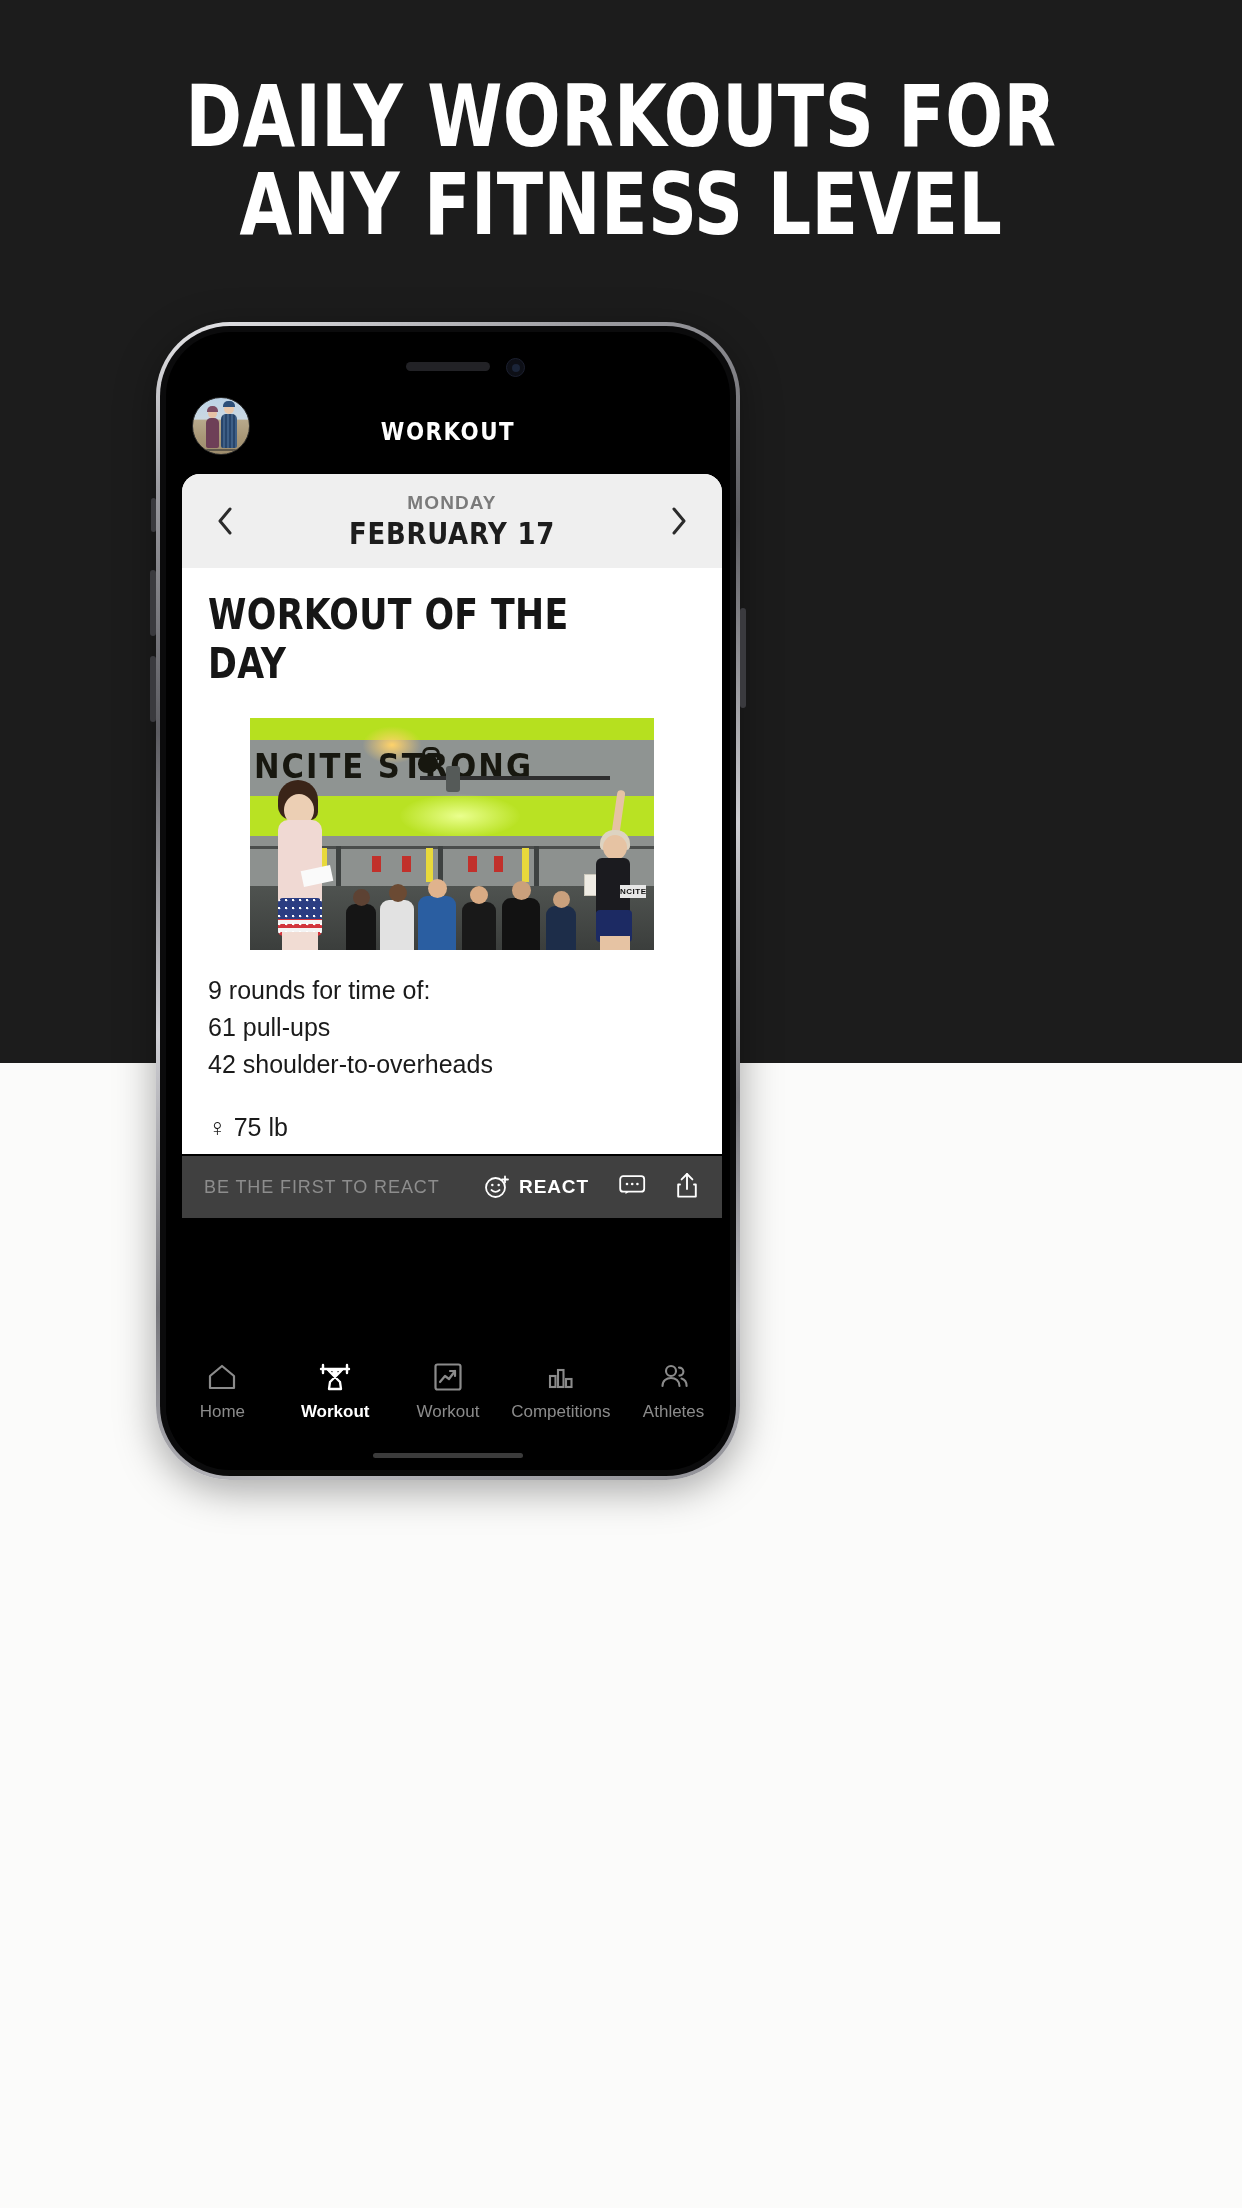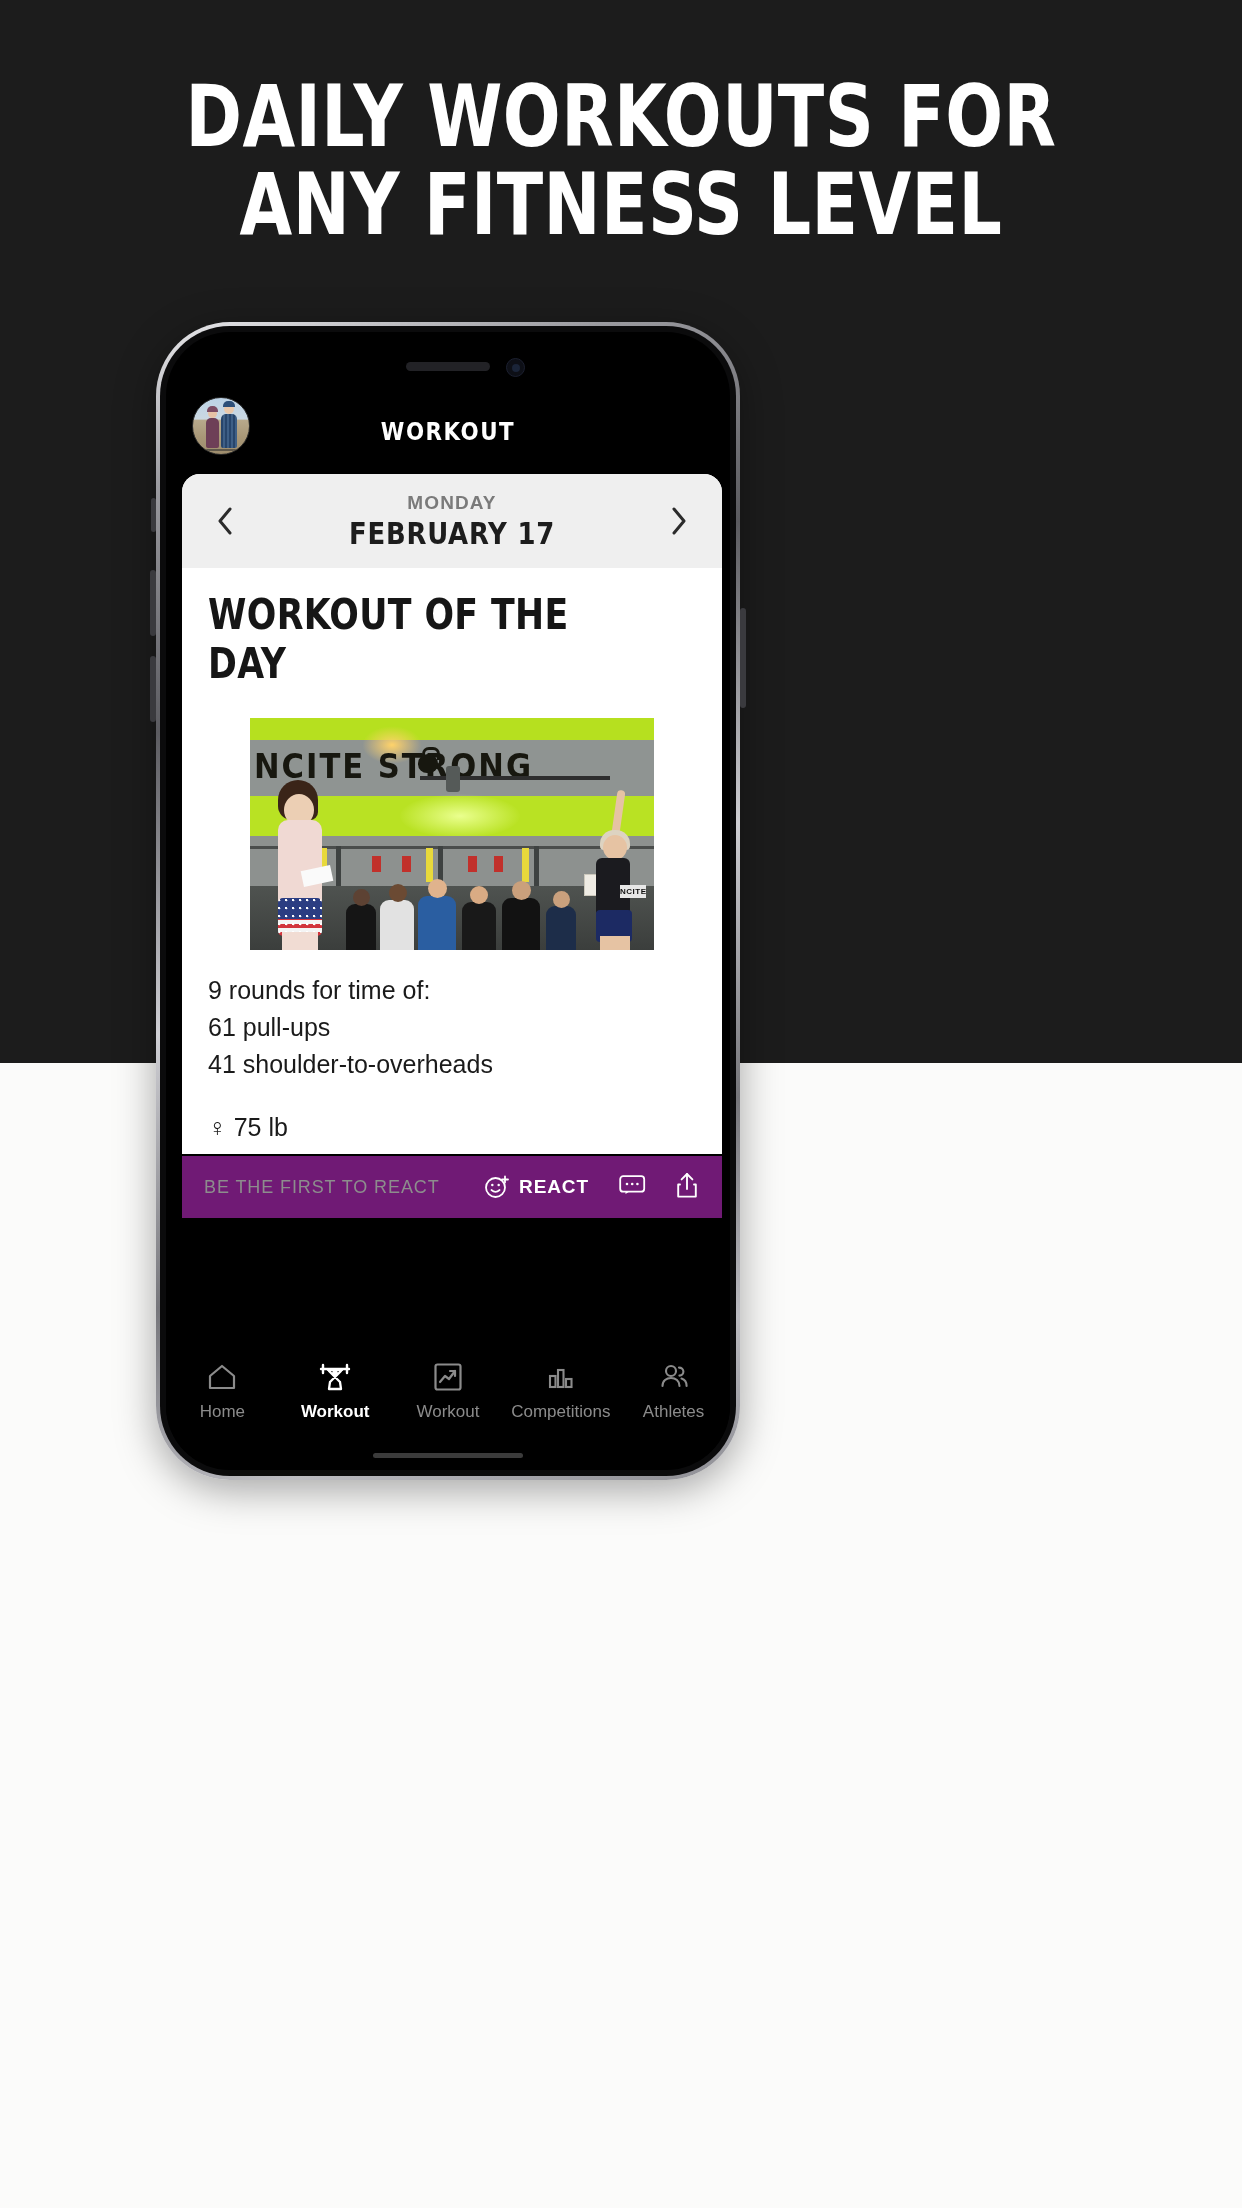--- a/index.html
+++ b/index.html
@@ -228,21 +228,21 @@
     color:#1a1a1a; font-size:25px; line-height:37px;
     font-family:"Liberation Sans",sans-serif;
   }
   .wtxt .blk { margin-bottom:26px; }
   .wtxt .sym { font-size:25px; }
 
   
   .react-bar {
     position:absolute; left:16px; top:824px; width:540px; height:62px;
     display:flex; align-items:center;
-    background:#701a75;
+    background:#404040;
   }
   .react-label {
     color:#8d8d8d; font-size:18px; letter-spacing:0.9px; font-weight:500;
     margin-left:22px;
   }
   .react-actions { margin-left:auto; display:flex; align-items:center; gap:30px; margin-right:24px; }
   .react-btn { display:flex; align-items:center; gap:9px; color:#ffffff; }
   .react-btn span { font-size:19px; letter-spacing:0.9px; font-weight:bold; }
 
   
@@ -372,21 +372,21 @@
               <div class="ph-lf-logo">NCITE</div>
               <div class="ph-lf-short"></div>
               <div class="ph-lf-legs"></div>
             </div>
           </div>
 
           <div class="wtxt">
             <div class="blk">
               <div>9 rounds for time of:</div>
               <div>61 pull-ups</div>
-              <div>41 shoulder-to-overheads</div>
+              <div>42 shoulder-to-overheads</div>
             </div>
             <div class="blk">
               <div>
                 <span class="sym">♀</span>
                 <span>75 lb</span>
               </div>
               <div>
                 <span class="sym">♂</span>
                 <span>115 lb</span>
               </div>

